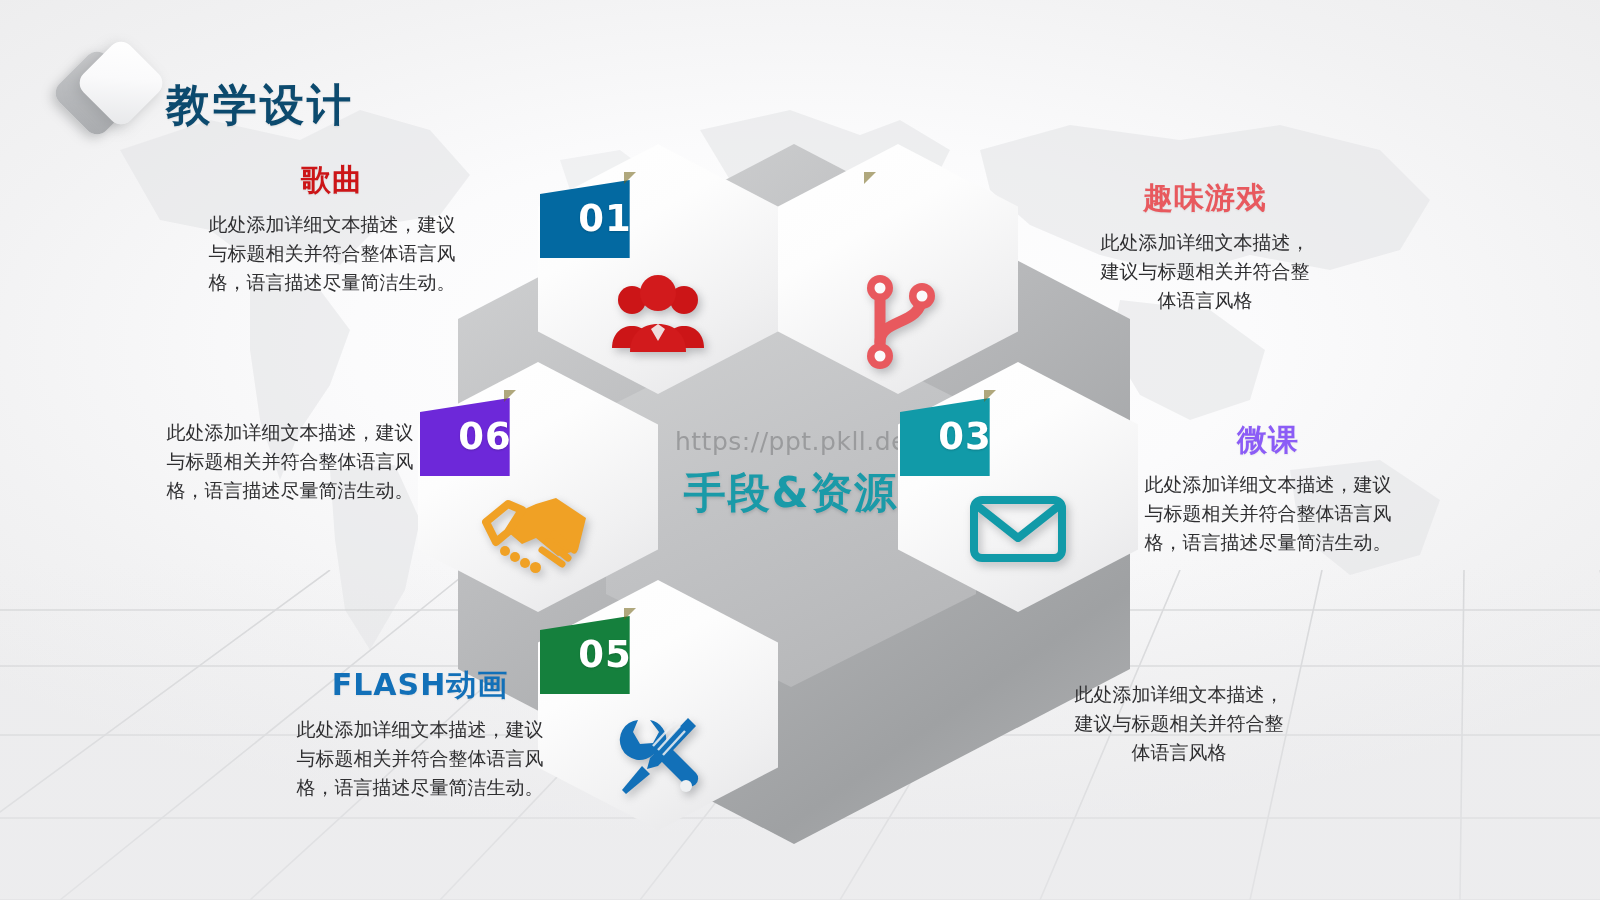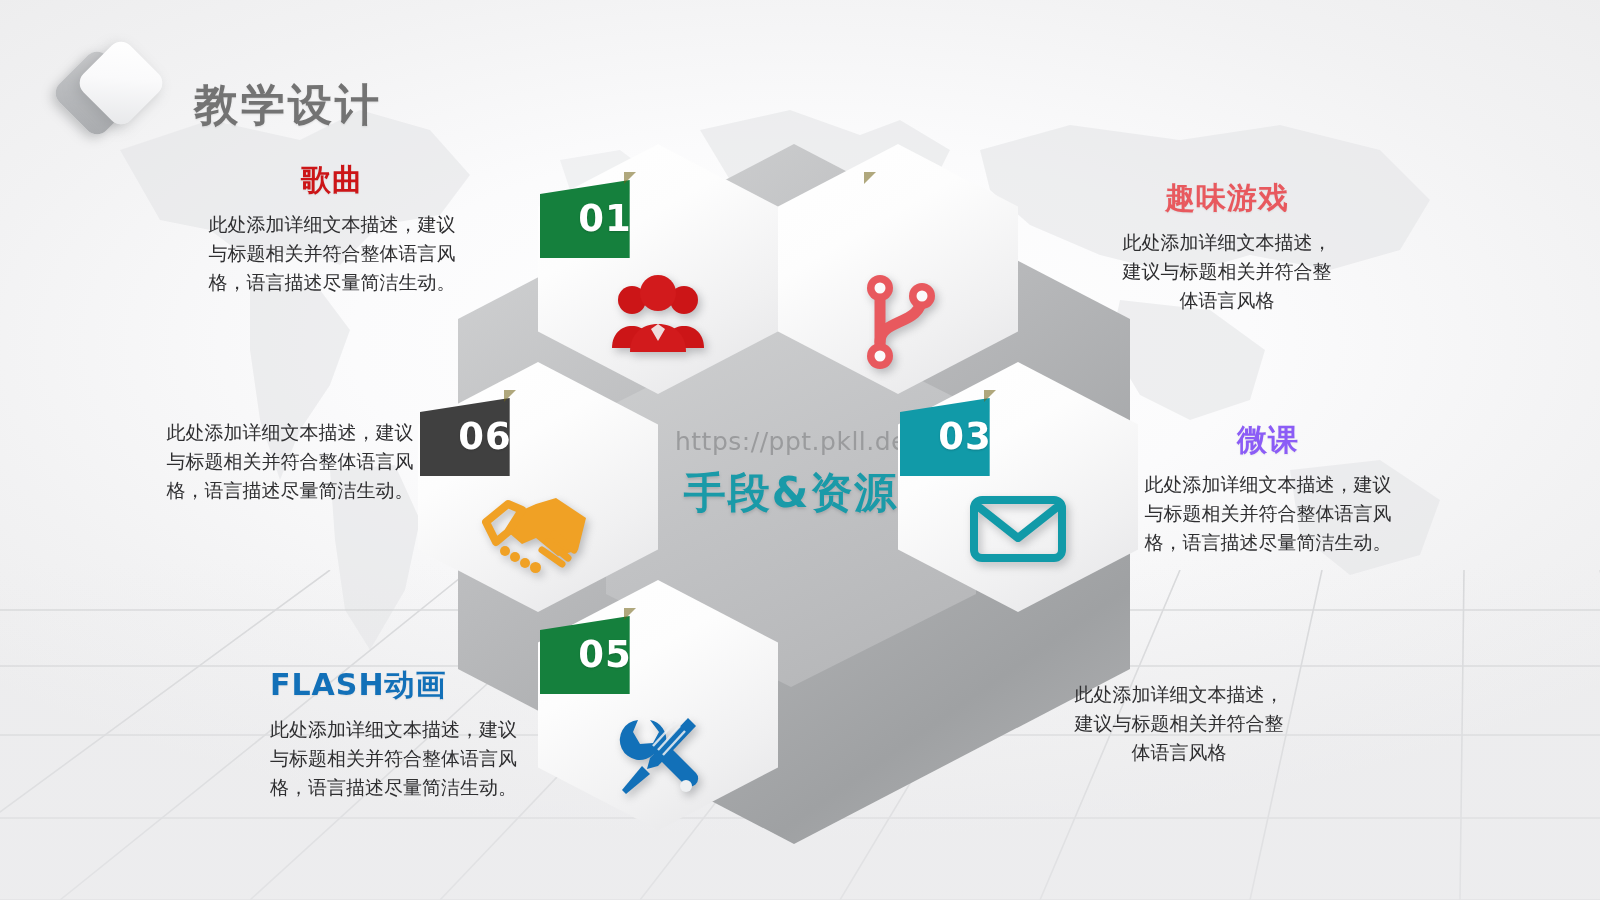--- a/index.html
+++ b/index.html
@@ -42,25 +42,24 @@
     background:linear-gradient(135deg,#c9cacc 0%, #b6b8bb 55%, #a9abae 100%);
     box-shadow:0 5px 11px rgba(120,122,126,.40);
   }
   .dia-front{
     left:30px; top:10px;
     background:linear-gradient(140deg,#ffffff 0%, #fafafb 45%, #e6e7e9 100%);
     box-shadow:0 6px 13px rgba(140,142,146,.42);
   }
   .page-title{
     position:absolute; left:108px; top:40px;
-    font-size:44px; font-weight:bold; color:#737373;
+    font-size:44px; font-weight:bold; color:#0c4a6e;
     letter-spacing:3px; white-space:nowrap;
     font-family:"DejaVu Sans","Liberation Sans",sans-serif;
     text-shadow:0 1px 2px rgba(0,0,0,.10);
-    margin-left:28px;
   }
 
   
   .stage{ position:absolute; left:410px; top:130px; width:760px; height:730px; }
 
   .hex{ position:absolute; }
   .hex-shape{
     position:absolute; inset:0;
     clip-path:polygon(50% 0%, 100% 25%, 100% 75%, 50% 100%, 0% 75%, 0% 25%);
   }
@@ -135,24 +134,24 @@
     margin-bottom:9px;
     text-shadow:0 1px 2px rgba(0,0,0,.07);
   }
   .txt p{
     font-size:19px; line-height:1.52; color:#2e2e30;
     font-family:"DejaVu Sans","Liberation Sans",sans-serif;
     white-space:pre-line;
   }
 
   .txt-1{ left:182px; top:160px; width:300px; text-align:center; }
-  .txt-2{ left:1072px; top:178px; width:310px; text-align:center; }
+  .txt-2{ left:1050px; top:178px; width:310px; text-align:center; }
   .txt-3{ left:1118px; top:420px; width:300px; text-align:center; }
   .txt-4{ left:1024px; top:680px; width:310px; text-align:center; }
-  .txt-5{ left:270px;  top:665px; width:300px; text-align:left; }
+  .txt-5{ left:270px;  top:665px; width:300px; text-align:center; }
   .txt-6{ left:140px;  top:418px; width:300px; text-align:center; }
 </style>
 </head>
 <body>
 
 <div class="bg-base"></div>
 
 <svg class="bg-map" viewBox="0 0 1600 760" preserveAspectRatio="none">
   <g fill="#e3e4e6">
     <path d="M120 150 L210 120 L300 140 L360 110 L430 130 L470 175 L440 215 L380 225 L340 265 L300 250 L250 260 L210 230 L160 220 Z"></path>
@@ -210,21 +209,21 @@
   </div>
 
   <div class="hex hex-center">
     <div class="hex-shape"></div>
     <div class="center-url">https://ppt.pkll.de</div>
     <div class="center-title">手段&amp;资源</div>
   </div>
 
   <div class="hex hex-item hex-p1">
     <div class="hex-shape"></div>
-    <div class="ribbon" style="background:#15803d">
+    <div class="ribbon" style="background:#0369a1">
       <span class="ribbon-num">01</span>
     </div>
     <div class="ribbon-fold"></div>
     <div class="hex-icon">
       <svg width="104" height="78" viewBox="0 0 104 78">
         <g fill="#cc1517">
           <circle cx="26" cy="26" r="14"></circle>
           <path d="M6 74c0-14 9-22 20-22s20 8 20 22z"></path>
           <circle cx="78" cy="26" r="14"></circle>
           <path d="M58 74c0-14 9-22 20-22s20 8 20 22z"></path>
@@ -296,21 +295,21 @@
           <line x1="70" y1="16" x2="48" y2="40"></line>
           <line x1="75" y1="21" x2="53" y2="45"></line>
           <line x1="65" y1="12" x2="43" y2="36"></line>
         </g>
       </svg>
     </div>
   </div>
 
   <div class="hex hex-item hex-p6">
     <div class="hex-shape"></div>
-    <div class="ribbon" style="background:#404040">
+    <div class="ribbon" style="background:#6d28d9">
       <span class="ribbon-num">06</span>
     </div>
     <div class="ribbon-fold"></div>
     <div class="hex-icon">
       <svg width="120" height="86" viewBox="0 0 120 86">
         <g fill="#f0a125">
           <path d="M58 12 L78 6 L108 26 L100 58 L80 64 L58 46 L44 52 L30 40 L40 20 Z"></path>
           <path d="M8 30 L30 12 L44 18 L30 40 L18 50 Z" fill="none" stroke="#f0a125" stroke-width="8" stroke-linejoin="round"></path>
           <rect x="22" y="54" width="10" height="10" rx="5"></rect>
           <rect x="32" y="60" width="10" height="10" rx="5"></rect>

